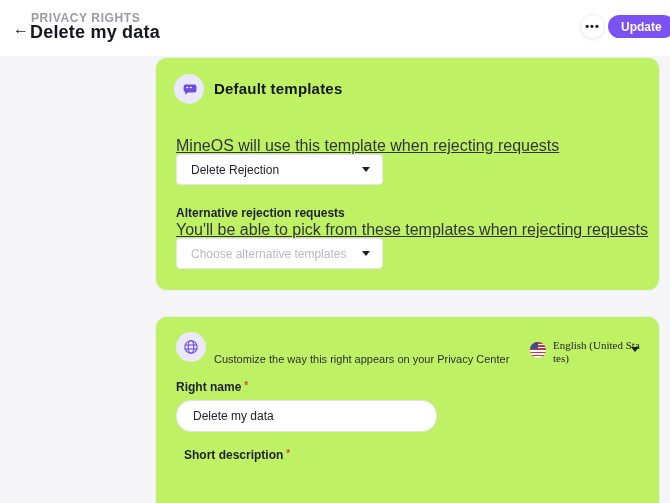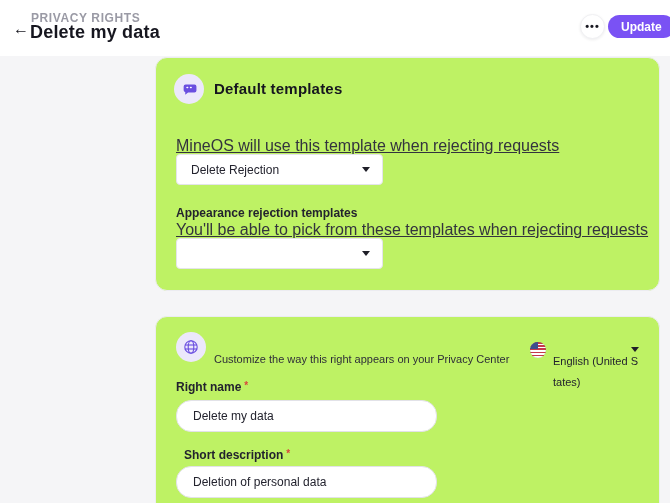--- a/index.html
+++ b/index.html
@@ -40,21 +40,21 @@
            border-left:4px solid transparent; border-right:4px solid transparent; border-top:5px solid #1f1f28; }
 
   .text-input { position:absolute; width:261px; height:32px; background:#fff; border:1px solid #e2e2e8; border-radius:15px;
                 padding:0 16px; font-size:12px; color:#23232e; font-family:"Liberation Sans",sans-serif; outline:none; }
 
   
   .lang { position:absolute; left:374px; top:22px; width:110px; cursor:pointer; }
   .flag { position:absolute; left:0; top:3px; width:16px; height:16px; border-radius:50%; overflow:hidden;
           background:repeating-linear-gradient(180deg,#c5394a 0 1.6px,#ffffff 1.6px 3.2px); box-shadow:inset 0 0 0 .5px rgba(0,0,0,.12); }
   .flag::before { content:""; position:absolute; left:0; top:0; width:8px; height:7px; background:#3d4e8d; }
-  .lang-text { position:absolute; left:23px; top:12px; width:88px; font-size:11px; color:#23232e; line-height:21px; word-break:break-all; }
+  .lang-text { position:absolute; left:23px; top:0; width:88px; font-size:11px; color:#23232e; line-height:13px; word-break:break-all;font-family:Liberation Serif, serif; }
   .lang-caret { position:absolute; left:101px; top:8px; width:0; height:0;
                 border-left:4px solid transparent; border-right:4px solid transparent; border-top:5px solid #1f1f28; }
 </style>
 </head>
 <body>
 
 <div id="page">
 
   <div class="header">
     <button class="back-btn">←</button>
@@ -73,23 +73,24 @@
       </svg>
     </div>
     <div class="card-title" style="left:58px; top:22px;">Default templates</div>
 
     <div class="field-desc" style="left:20px; top:79px;">MineOS will use this template when rejecting requests</div>
     <div class="select" style="left:20px; top:96px;">
       <span>Delete Rejection</span>
       <span class="caret"></span>
     </div>
 
-    <div class="field-label" style="left:20px; top:148px;">Appearance rejection templates</div>
+    <div class="field-label" style="left:20px; top:148px;">Alternative rejection requests</div>
     <div class="field-desc" style="left:20px; top:163px;">You'll be able to pick from these templates when rejecting requests</div>
     <div class="select" style="left:20px; top:180px;">
+      <span class="placeholder">Choose alternative templates</span>
       <span class="caret"></span>
     </div>
   </div>
 
   <div class="card card-2">
     <div class="icon-circle" style="left:20px; top:15px;">
       <svg width="16" height="16" viewBox="0 0 16 16" fill="none" stroke="#6a4ee0" stroke-width="1.1">
         <circle cx="8" cy="8" r="6.2"></circle>
         <ellipse cx="8" cy="8" rx="2.8" ry="6.2"></ellipse>
         <line x1="1.8" y1="6" x2="14.2" y2="6"></line>
@@ -105,16 +106,15 @@
     </div>
 
     <div class="field-label" style="left:20px; top:63px;">
       <span>Right name</span><span class="required">*</span>
     </div>
     <input class="text-input" style="left: 20px; top: 83px;" type="text" value="Delete my data">
 
     <div class="field-label" style="left:28px; top:131px;">
       <span>Short description</span><span class="required">*</span>
     </div>
-    <input class="text-input" style="left: 20px; top: 149px;" type="text" value="Deletion of personal data">
   </div>
 
 </div>
 
 </body></html>

